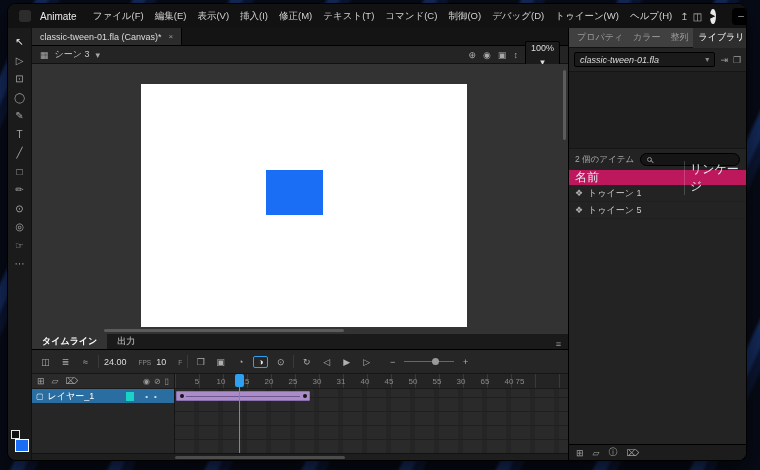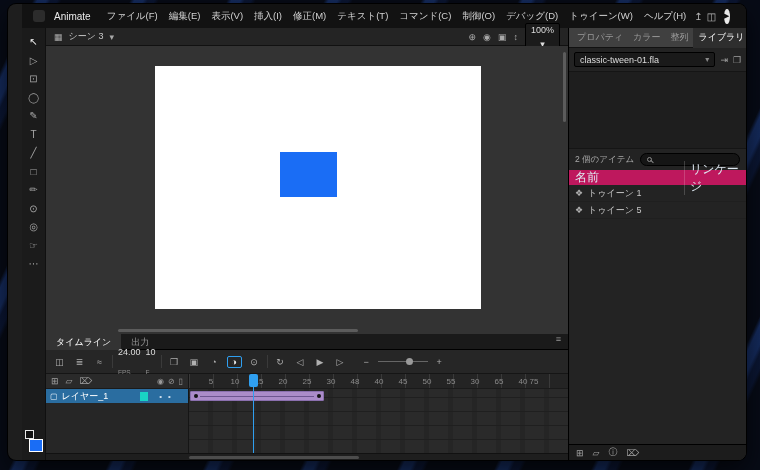--- a/index.html
+++ b/index.html
@@ -3,21 +3,21 @@
 <meta charset="utf-8">
 <style>
   * { margin:0; padding:0; box-sizing:border-box; }
   html,body { width:760px; height:470px; overflow:hidden; }
   body { background:#070b16; font-family:"Liberation Sans", sans-serif; position:relative; }
   body::before { content:''; position:absolute; inset:0;
     background: repeating-linear-gradient(115deg, rgba(40,90,210,0) 0 30px, rgba(45,100,220,.35) 34px 42px, rgba(25,60,150,.22) 46px 52px, rgba(40,90,210,0) 56px 88px); }
 
   .window { position:absolute; left:8px; top:4px; width:738px; height:456px; background:#1e1e1e;
     border-radius:8px; overflow:hidden; box-shadow:0 0 0 1px #000, 0 10px 26px rgba(0,0,0,.65);
-    display:flex; flex-direction:column; font-size:10px; color:#ccc;padding-left:14px; }
+    display:flex; flex-direction:column; font-size:10px; color:#ccc; }
 
   
   .titlebar { height:24px; flex:none; background:#121212; display:flex; align-items:center; padding:0 6px; gap:4px; }
   .app-logo { width:12px; height:12px; background:#2c2c2c; border-radius:3px; margin:0 5px 0 5px; flex:none; }
   .app-name { color:#eaeaea; font-size:10px; margin-right:12px; white-space:nowrap; }
   .menus { display:flex; gap:11px; font-size:9.5px; color:#d2d2d2; white-space:nowrap; }
   .tb-spacer { flex:1; }
   .tb-icon { color:#b8b8b8; font-size:10px; width:20px; text-align:center; }
   .play-btn { width:15px; height:15px; border-radius:50%; background:#e9e9e9; color:#111; font-size:7px;
     display:flex; align-items:center; justify-content:center; margin:0 4px; }
@@ -51,31 +51,31 @@
 
   .stage-area { flex:1; position:relative; background:#333333; min-height:0; }
   .stage { position:absolute; left:109px; top:20px; width:326px; height:243px; background:#ffffff; }
   .stage-rect { position:absolute; left:125px; top:86px; width:57px; height:45px; background:#1a6df5; }
   .h-scroll { position:absolute; left:0; right:5px; bottom:1px; height:4px; }
   .h-scroll-handle { position:absolute; left:72px; width:240px; height:3px; background:#5c5c5c; border-radius:2px; }
   .v-scroll { position:absolute; right:1px; top:2px; bottom:8px; width:4px; }
   .v-scroll-handle { position:absolute; top:4px; height:70px; width:3px; background:#5c5c5c; border-radius:2px; }
 
   
-  .tl-tabs { height:16px; flex:none; background:#1a1a1a; display:flex; border-bottom:1px solid #000; }
+  .tl-tabs { height:16px; flex:none; background:#1a1a1a; display:flex; align-items:flex-end; border-bottom:1px solid #000;font-weight:bold; }
   .tl-tab { padding:0 10px; height:16px; display:flex; align-items:center; font-size:9px; color:#999; }
   .tl-tab.active { background:#333; color:#fff; }
   .tl-menu { margin-left:auto; color:#999; padding:0 7px; font-size:9px; }
 
   .timeline { height:110px; flex:none; background:#262626; position:relative; display:flex; flex-direction:column; }
   .tl-toolbar { height:24px; flex:none; border-bottom:1px solid #151515; display:flex; align-items:center;
     padding:0 6px; gap:5px; color:#b0b0b0; }
   .tli { width:15px; text-align:center; font-size:9px; flex:none; }
   .tli.active { border:1px solid #2f9ff0; border-radius:2px; color:#eaeaea; }
-  .fps-box { display:flex; align-items:baseline; gap:12px; color:#ddd; font-size:9px; white-space:nowrap;flex-direction:column; }
+  .fps-box { display:flex; align-items:baseline; gap:12px; color:#ddd; font-size:9px; white-space:nowrap; }
   .unit { font-size:6.5px; color:#8a8a8a; }
   .tl-divider { width:1px; height:13px; background:#3a3a3a; flex:none; }
   .tl-slider { display:flex; align-items:center; gap:4px; margin-left:6px; }
   .slider-track { width:50px; height:1px; background:#666; position:relative; }
   .slider-knob { position:absolute; left:28px; top:-3px; width:7px; height:7px; border-radius:50%; background:#9a9a9a; }
 
   .tl-header { height:15px; flex:none; display:flex; border-bottom:1px solid #1a1a1a; }
   .tl-header-left { width:143px; flex:none; display:flex; align-items:center; gap:7px; padding:0 5px;
     background:#2a2a2a; border-right:1px solid #151515; color:#a0a0a0; font-size:9px; }
   .hl-mini { margin-left:auto; display:flex; gap:4px; font-size:8px; color:#9a9a9a; }
@@ -109,21 +109,21 @@
   
   .right-panel { width:178px; flex:none; background:#232323; border-left:1px solid #000; display:flex;
     flex-direction:column; min-height:0; }
   .rp-tabs { height:20px; flex:none; background:#404040; display:flex; align-items:center; font-size:9px;
     color:#9a9a9a; padding-left:3px; border-bottom:1px solid #111; }
   .rp-tab { padding:0 5px; height:20px; display:flex; align-items:center; white-space:nowrap; }
   .rp-tab.active { background:#2e2e2e; color:#fff; }
   .rp-docrow { display:flex; align-items:center; gap:5px; padding:4px 5px; flex:none; }
   .rp-select { flex:1; height:15px; background:#1a1a1a; border:1px solid #000; border-radius:2px;
     display:flex; align-items:center; padding:0 5px; font-size:9px; color:#ddd; min-width:0; }
-  .rp-select .sel-text { overflow:hidden; text-overflow:ellipsis; white-space:nowrap; }
+  .rp-select .sel-text { overflow:hidden; text-overflow:ellipsis; white-space:nowrap;font-style:italic; }
   .sel-chev { margin-left:auto; color:#888; font-size:8px; padding-left:4px; }
   .rp-ic { color:#a0a0a0; font-size:9px; flex:none; }
   .rp-preview { height:78px; flex:none; background:#1e1e1e; border-top:1px solid #151515; border-bottom:1px solid #151515; }
   .rp-countrow { display:flex; align-items:center; padding:4px 6px; gap:6px; flex:none; }
   .rp-count { font-size:8.5px; color:#aaa; white-space:nowrap; }
   .rp-search { flex:1; height:13px; background:#151515; border:1px solid #000; border-radius:7px;
     display:flex; align-items:center; padding:0 6px; gap:4px; }
   .mag { width:5px; height:5px; border:1px solid #8a8a8a; border-radius:50%; position:relative; flex:none; }
   .mag::after { content:''; position:absolute; width:4px; height:1px; background:#8a8a8a; transform:rotate(45deg); right:-3px; bottom:-1px; }
   .rp-tablehead { height:15px; flex:none; background:#be185d; display:flex; align-items:center; font-size:12px; color:#dfe9f2; }
@@ -183,20 +183,26 @@
       <span class="tool">◎</span>
       <span class="tool">☞</span>
       <span class="tool">⋯</span>
       <div class="swatches">
         <div class="stroke-chip"></div>
         <div class="fill-chip"></div>
       </div>
     </div>
 
     <div class="center">
+      <div class="doc-tabs">
+        <div class="doc-tab">
+          <span>classic-tween-01.fla (Canvas)*</span>
+          <span class="doc-tab-close">×</span>
+        </div>
+      </div>
 
       <div class="scene-bar">
         <span class="sb-icon">▦</span>
         <span>シーン 3</span>
         <span class="sb-icon">▾</span>
         <div class="sb-right">
           <span class="sb-icon">⊕</span>
           <span class="sb-icon">◉</span>
           <span class="sb-icon">▣</span>
           <span class="sb-icon">↕</span>
@@ -270,21 +276,21 @@
               <span>▯</span>
             </div>
           </div>
           <div class="ruler">
             <span class="ruler-num" style="left:22px">5</span>
             <span class="ruler-num" style="left:46px">10</span>
             <span class="ruler-num" style="left:70px">15</span>
             <span class="ruler-num" style="left:94px">20</span>
             <span class="ruler-num" style="left:118px">25</span>
             <span class="ruler-num" style="left:142px">30</span>
-            <span class="ruler-num" style="left:166px">48</span>
+            <span class="ruler-num" style="left:166px">31</span>
             <span class="ruler-num" style="left:190px">40</span>
             <span class="ruler-num" style="left:214px">45</span>
             <span class="ruler-num" style="left:238px">50</span>
             <span class="ruler-num" style="left:262px">55</span>
             <span class="ruler-num" style="left:286px">30</span>
             <span class="ruler-num" style="left:310px">65</span>
             <span class="ruler-num" style="left:334px">40</span>
             <span class="ruler-num" style="left:345px">75</span>
           </div>
         </div>

